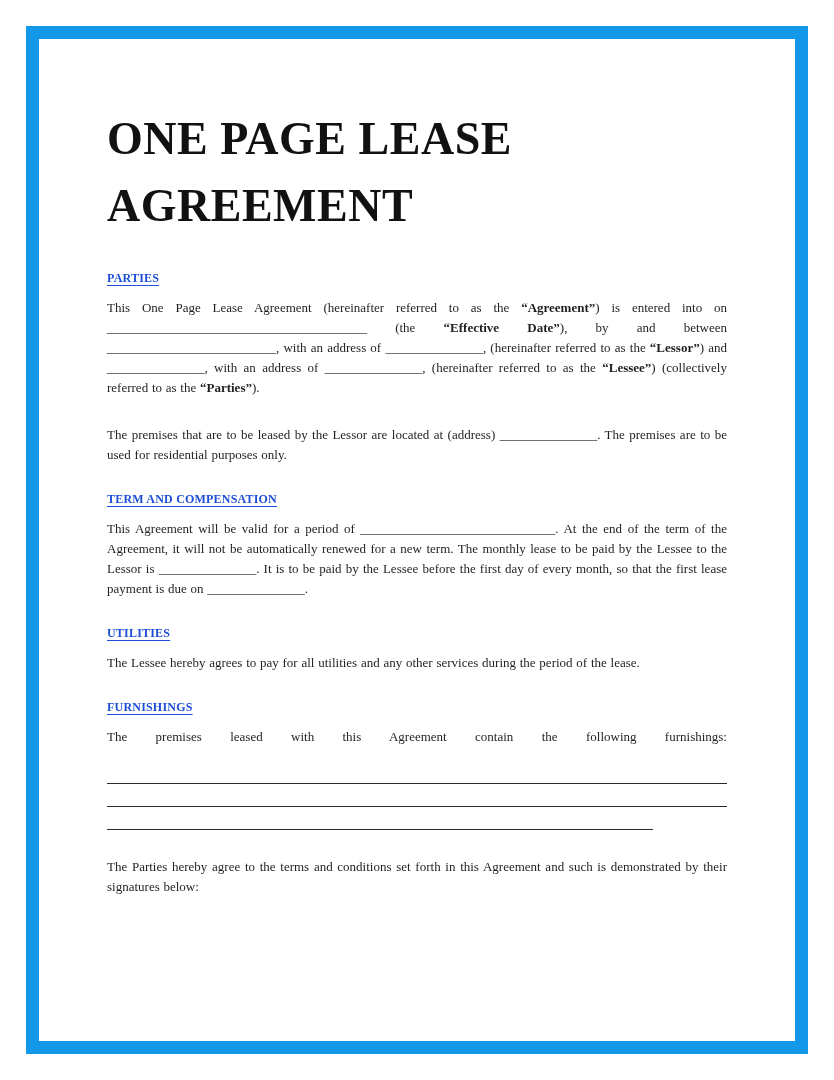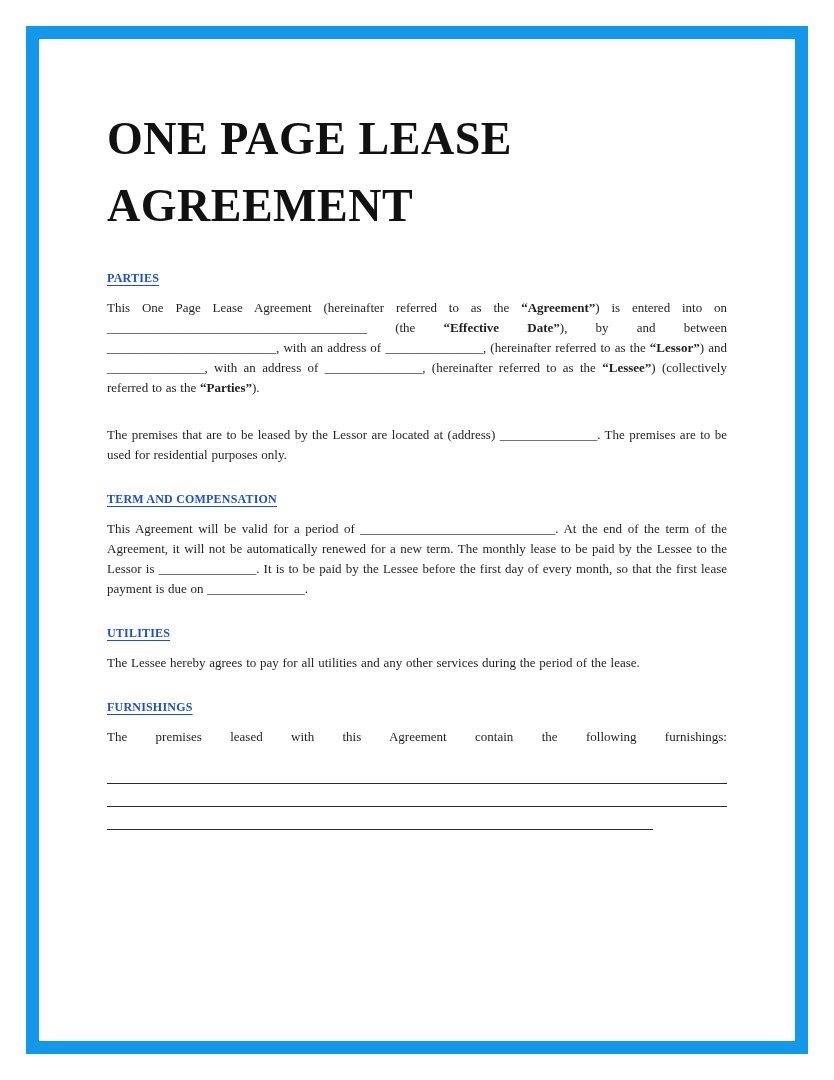--- a/index.html
+++ b/index.html
@@ -94,15 +94,16 @@
     <div class="section-heading">FURNISHINGS</div>
     <p class="para justify-last"><span>The premises leased with this Agreement contain the following furnishings:</span></p>
     <div class="blank-lines">
       <div class="blank-line"></div>
       <div class="blank-line"></div>
       <div class="blank-line short"></div>
     </div>
   </div>
 
   <div class="section">
+    <p class="para"><span>The Parties hereby agree to the terms and conditions set forth in this Agreement and such is demonstrated by their signatures below:</span></p>
   </div>
 
 </div>
 
 </body></html>

